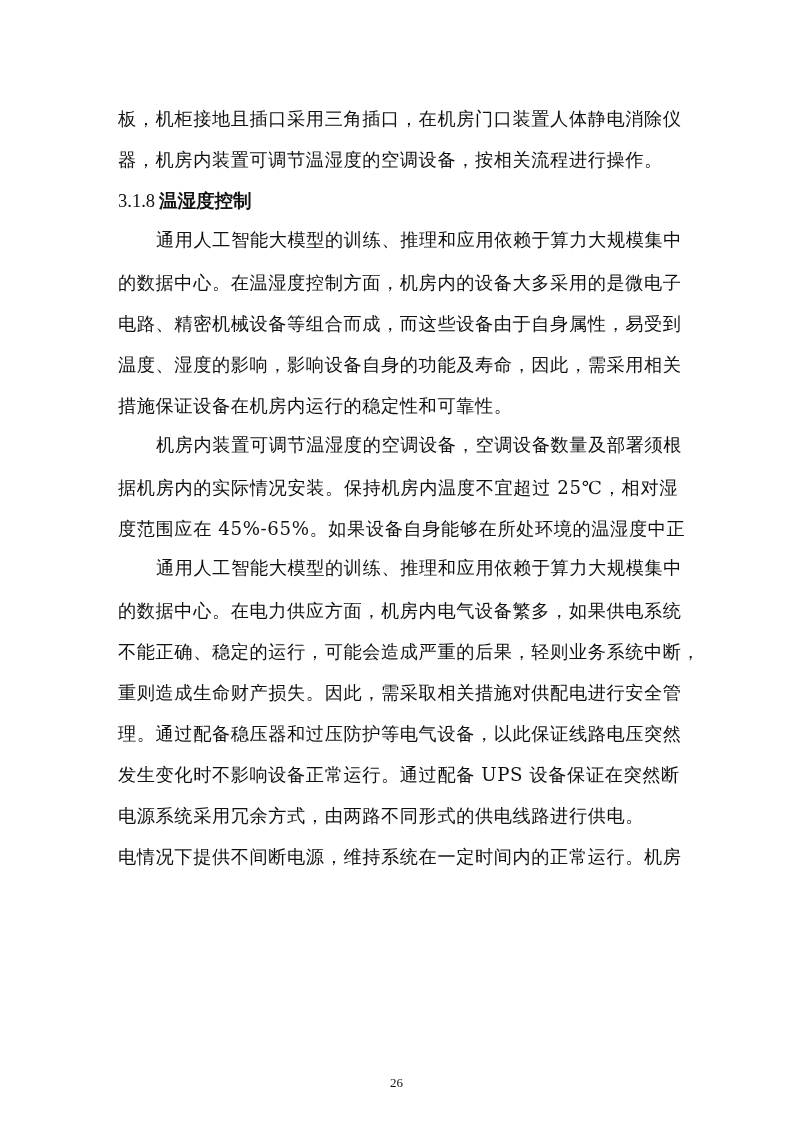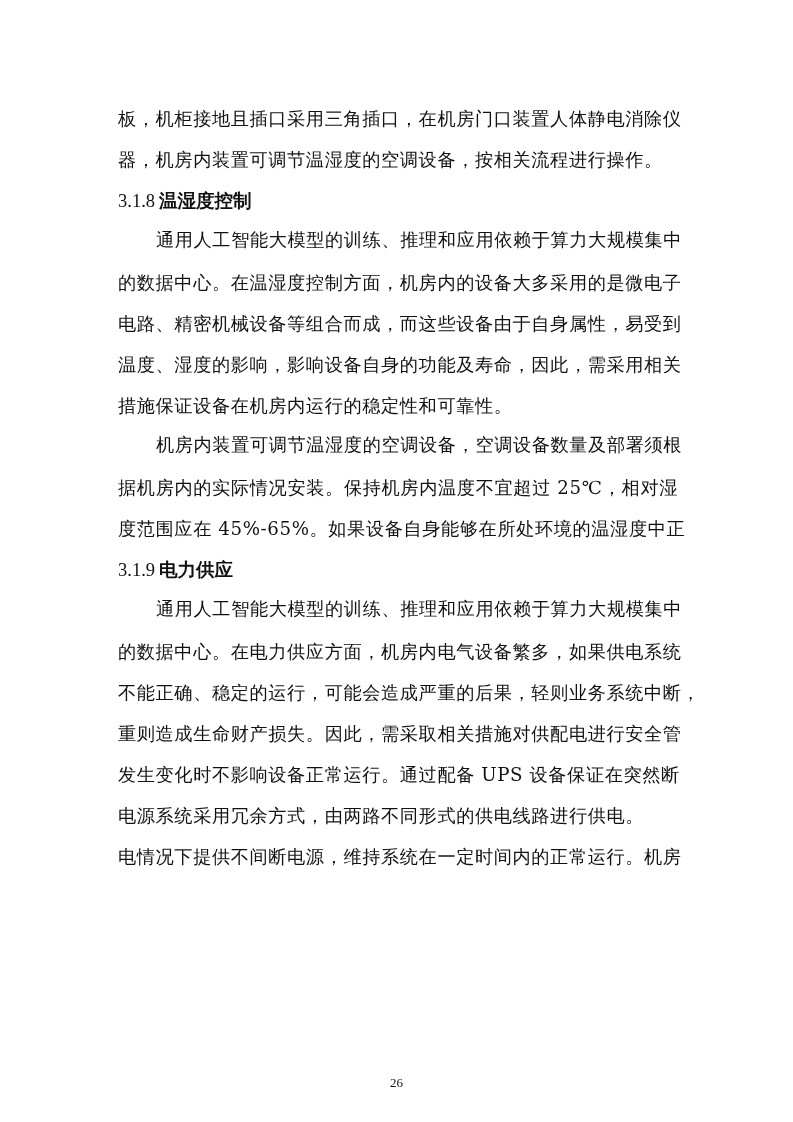--- a/index.html
+++ b/index.html
@@ -37,29 +37,27 @@
     <div class="line">温度、湿度的影响，影响设备自身的功能及寿命，因此，需采用相关</div>
     <div class="line last">措施保证设备在机房内运行的稳定性和可靠性。</div>
   </div>
 
   <div>
     <div class="line indent">机房内装置可调节温湿度的空调设备，空调设备数量及部署须根</div>
     <div class="line">据机房内的实际情况安装。保持机房内温度不宜超过 25℃，相对湿</div>
     <div class="line">度范围应在 45%-65%。如果设备自身能够在所处环境的温湿度中正</div>
   </div>
 
-  <div class="heading">
-    <span class="num">3.1.9</span><span>电力供应</span>
-  </div>
 
   <div>
     <div class="line indent">通用人工智能大模型的训练、推理和应用依赖于算力大规模集中</div>
     <div class="line">的数据中心。在电力供应方面，机房内电气设备繁多，如果供电系统</div>
     <div class="line">不能正确、稳定的运行，可能会造成严重的后果，轻则业务系统中断，</div>
     <div class="line">重则造成生命财产损失。因此，需采取相关措施对供配电进行安全管</div>
+    <div class="line">理。通过配备稳压器和过压防护等电气设备，以此保证线路电压突然</div>
     <div class="line">发生变化时不影响设备正常运行。通过配备 UPS 设备保证在突然断</div>
     <div class="line last">电源系统采用冗余方式，由两路不同形式的供电线路进行供电。</div>
     <div class="line">电情况下提供不间断电源，维持系统在一定时间内的正常运行。机房</div>
   </div>
 
 </div>
 
 <div class="pnum">26</div>
 
 </body></html>

